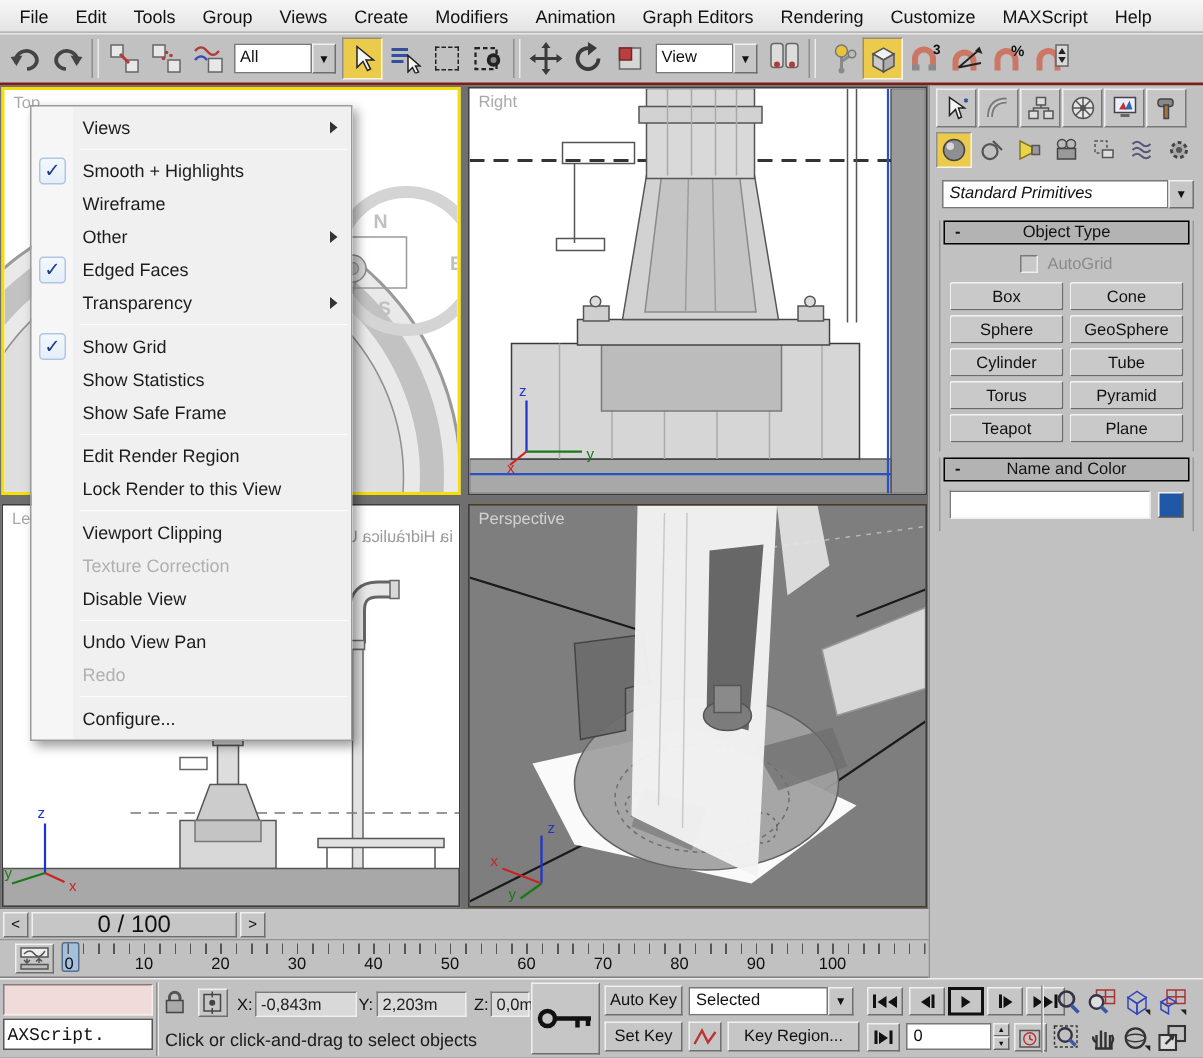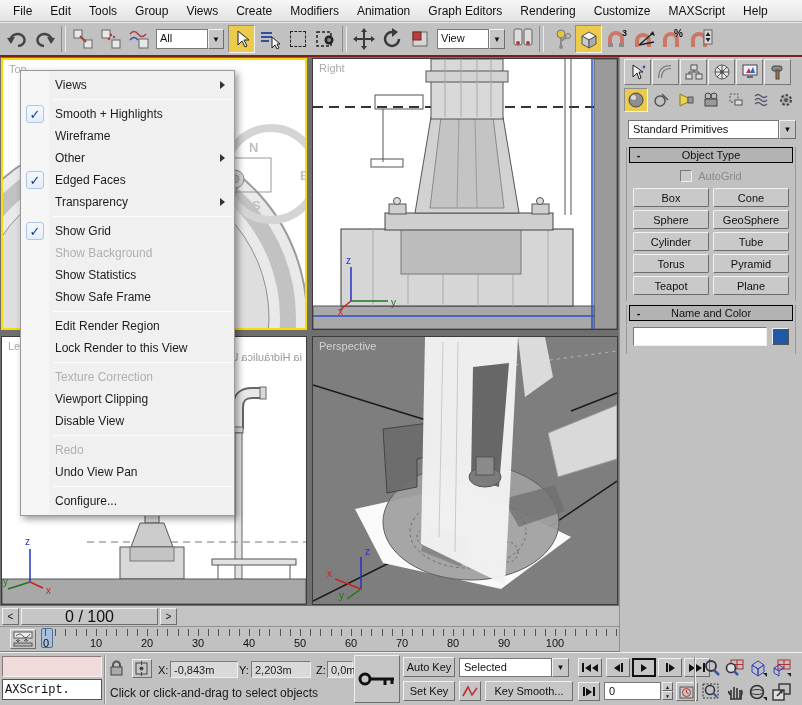--- a/index.html
+++ b/index.html
@@ -48,21 +48,21 @@
   .subarrow { position:absolute; right:9px; top:7px; width:0; height:0;
     border-left:5px solid #333; border-top:4px solid transparent; border-bottom:4px solid transparent; }
 
   
   .cpanel { position:absolute; left:619px; top:57px; width:183px; height:595px; background:#c1c1c1; border-left:1px solid #8f8f8f; }
   .cp-tabs { display:flex; padding:2px 2px 1px 4px; gap:1px; }
   .cp-tab { width:27px; height:26px; display:flex; align-items:center; justify-content:center; border:1px solid; border-color:#efefef #777 #777 #efefef; background:#c6c6c6; }
   .cp-cats { display:flex; padding:2px 2px 2px 4px; gap:1px; }
   .cp-cat { width:24px; height:24px; display:flex; align-items:center; justify-content:center; border:1px solid transparent; }
   .cp-cat.active { background:#ecca4c; border-color:#8f8f8f #f3f3f3 #f3f3f3 #8f8f8f; }
-  .cp-dd { display:flex; margin:6px 6px 8px 8px; }
+  .cp-dd { display:flex; margin:6px 6px 8px 8px;font-style:italic; }
   .cp-dd .ddfield { flex:1; height:19px; background:#fff; border:1px solid #777; padding:2px 4px; font-size:11px; }
   .cp-dd .ddarrow { width:17px; height:19px; font-size:8px; display:flex; align-items:center; justify-content:center; }
   .rollout { margin:4px 6px 0 6px; border-left:1px solid #999; border-right:1px solid #999; padding:0 2px 6px 2px; }
   .ro-head { height:16px; background:#b3b3b3; border:1px solid #000; display:flex; align-items:center; position:relative; margin-bottom:4px; }
   .ro-head .ro-min { position:absolute; left:3px; width:11px; text-align:center; font-weight:bold; }
   .ro-head .ro-title { flex:1; text-align:center; font-size:11px; }
   .autogrid-row { display:flex; align-items:center; justify-content:center; gap:6px; height:18px; color:#8a8a8a; margin-bottom:3px; }
   .cbx { width:12px; height:12px; background:#c9c9c9; border:1px solid; border-color:#7a7a7a #eee #eee #7a7a7a; }
   .obj-grid { display:grid; grid-template-columns:1fr 1fr; gap:3px 4px; padding:0 4px; }
   .obj-btn { height:19px; display:flex; align-items:center; justify-content:center; font-size:11px;
@@ -423,52 +423,49 @@
     </div>
   <div class="mi">
       <span>Transparency</span>
       <span class="subarrow"></span>
     </div>
   <div class="msep"></div>
   <div class="mi">
       <span class="chk">✓</span>
       <span>Show Grid</span>
     </div>
-  <div class="mi disabled">
-      <span>Show Background</span>
-    </div>
   <div class="mi">
       <span>Show Statistics</span>
     </div>
   <div class="mi">
       <span>Show Safe Frame</span>
     </div>
   <div class="msep"></div>
   <div class="mi">
       <span>Edit Render Region</span>
     </div>
   <div class="mi">
       <span>Lock Render to this View</span>
     </div>
   <div class="msep"></div>
+  <div class="mi">
+      <span>Viewport Clipping</span>
+    </div>
   <div class="mi disabled">
       <span>Texture Correction</span>
     </div>
   <div class="mi">
-      <span>Viewport Clipping</span>
-    </div>
-  <div class="mi">
       <span>Disable View</span>
     </div>
   <div class="msep"></div>
+  <div class="mi">
+      <span>Undo View Pan</span>
+    </div>
   <div class="mi disabled">
       <span>Redo</span>
-    </div>
-  <div class="mi">
-      <span>Undo View Pan</span>
     </div>
   <div class="msep"></div>
   <div class="mi">
       <span>Configure...</span>
     </div>
 </div>
 
 <div class="cpanel">
   <div class="cp-tabs">
     <div class="cp-tab">
@@ -670,21 +667,21 @@
 
   <div class="sb-dd" style="left:459px;top:5px;">
     <div class="ddfield">Selected</div>
     <div class="ddarrow raised">▼</div>
   </div>
   <div class="sb-btn raised" style="left:459px;top:28px;width:22px;">
     <svg width="16" height="14">
         <path d="M1,12 L6,3 L10,11 L15,4" fill="none" stroke="#b33" stroke-width="1.6"></path>
       </svg>
   </div>
-  <div class="sb-btn raised" style="left:485px;top:28px;width:88px;">Key Smooth...</div>
+  <div class="sb-btn raised" style="left:485px;top:28px;width:88px;">Key Region...</div>
 
   <div class="pb-btn raised" style="left:578px;">
       <span class="pbar"></span>
       <span class="tri-l"></span>
       <span class="tri-l"></span>
     </div>
   <div class="pb-btn raised" style="left:606px;">
       <span class="tri-l"></span>
       <span class="pbar"></span>
     </div>

